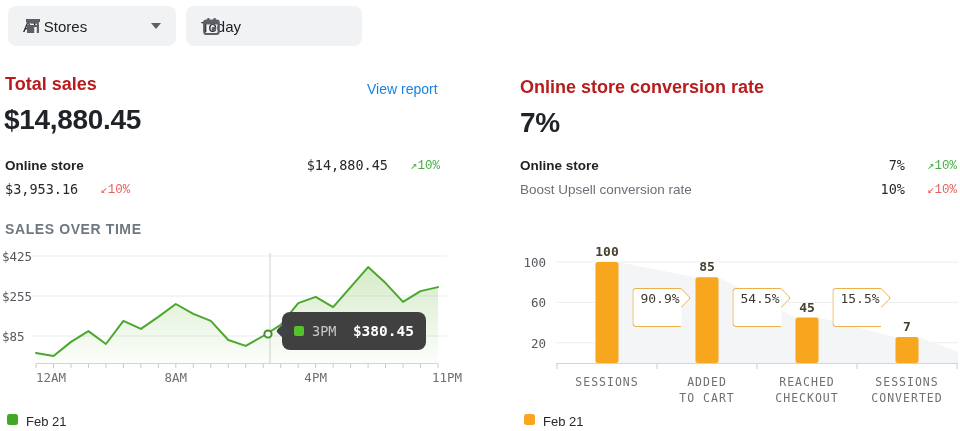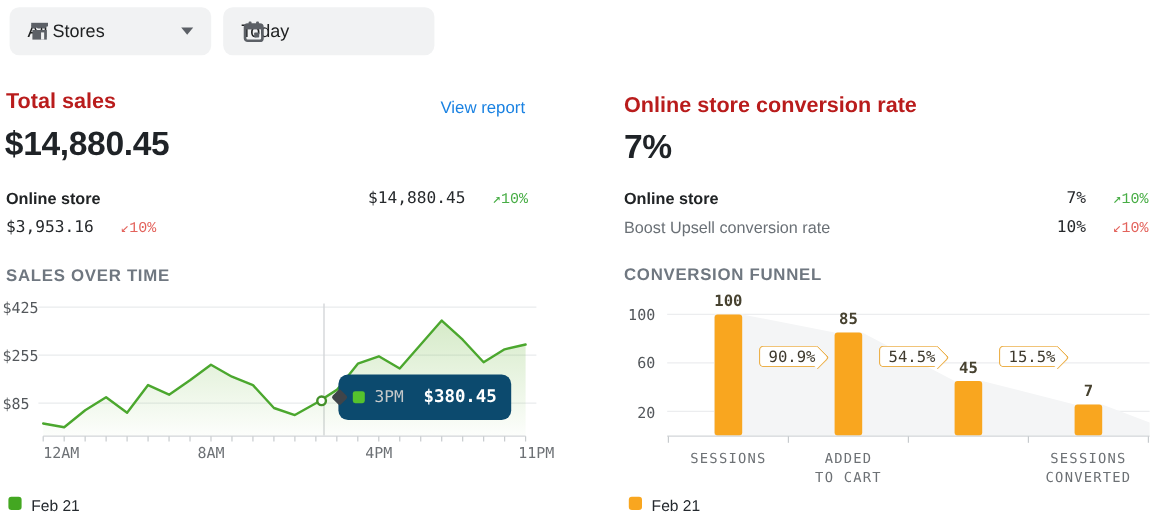--- a/index.html
+++ b/index.html
@@ -35,32 +35,32 @@
   .delta-down { color:#e3635c; }
   .delta .arr { font-size:12px; }
 
   
   .ylab { position:absolute; font-family:"DejaVu Sans Mono",monospace; font-size:12.5px; color:#54585c; }
   .xlab { position:absolute; font-family:"DejaVu Sans Mono",monospace; font-size:12.5px; color:#6d7175; top:370px; white-space:nowrap; }
   .legend { position:absolute; top:414px; display:flex; align-items:flex-start; font-size:13px; color:#24292e; }
   .legend .sw { width:11px; height:11px; border-radius:2.5px; margin-right:8px; }
 
   
-  .tooltip { position:absolute; left:282px; top:312px; width:144px; height:38px; background:#0c4a6e;
+  .tooltip { position:absolute; left:282px; top:312px; width:144px; height:38px; background:#404040;
     border-radius:8px; display:flex; align-items:center; padding:0 12px; z-index:5; }
   .tooltip .tip { position:absolute; left:-4px; top:14px; width:10px; height:10px; background:#3f4449;
     transform:rotate(45deg); border-radius:2px; }
   .tooltip .sw { width:10px; height:10px; background:#55c22d; border-radius:2px; margin-right:8px; }
   .tooltip .time { font-family:"DejaVu Sans Mono",monospace; font-size:13.5px; color:#c6c9ca; }
   .tooltip .val { margin-left:auto; font-family:"DejaVu Sans Mono",monospace; font-weight:bold; font-size:14.5px; color:#fff; }
 
   
   .bar-val { position:absolute; width:60px; text-align:center; font-family:"DejaVu Sans Mono",monospace;
     font-weight:bold; font-size:13px; color:#46412f; }
-  .badge { position:absolute; transform:translateX(-50%); height:18px; background:#fff;
+  .badge { position:absolute; transform:translateX(-50%); height:39px; background:#fff;
     border:1.5px solid #ecb14c; border-right:none; border-radius:4px 0 0 4px; padding:1px 2px 0 7px;
     font-family:"DejaVu Sans Mono",monospace; font-size:13px; color:#3f3a2e; line-height:18px; }
   .badge .tipbox { position:absolute; right:-7px; top:2.2px; width:14px; height:14px; background:#fff;
     border-top:1.5px solid #ecb14c; border-right:1.5px solid #ecb14c; transform:rotate(45deg);
     border-top-right-radius:3px; z-index:-1; }
   .cat-lab { position:absolute; width:100px; transform:translateX(-50%); text-align:center;
     font-family:"DejaVu Sans Mono",monospace; font-size:11.5px; color:#6d7175; letter-spacing:1px; line-height:16px; }
   svg { position:absolute; overflow:visible; }
 </style>
 </head>
@@ -127,21 +127,20 @@
     <span class="lbl strong">Online store</span>
     <span class="val">7%</span>
     <span class="delta delta-up"><span class="arr">↗</span><span>10%</span></span>
   </div>
   <div class="mrow" style="left:520px; top:178px; width:437px;">
     <span class="lbl sub">Boost Upsell conversion rate</span>
     <span class="val">10%</span>
     <span class="delta delta-down"><span class="arr">↙</span><span>10%</span></span>
   </div>
 
-  <div class="section-title" style="left:520px; top:220px;">CONVERSION FUNNEL</div>
 
   <div id="funnel-chart"></div>
 
   <div class="legend" style="left:524px;">
     <span class="sw" style="background:#f9a61f;"></span>
     <span>Feb 21</span>
   </div>
 
 <svg width="460" height="125" viewBox="0 0 460 125" style="left:0; top:250px;">
       <defs>
@@ -216,17 +215,21 @@
     <div class="badge" style="left:657px; top:288px;"><span class="tipbox"></span><span>90.9%</span></div>
     <div class="badge" style="left:757px; top:288px;"><span class="tipbox"></span><span>54.5%</span></div>
     <div class="badge" style="left:857px; top:288px;"><span class="tipbox"></span><span>15.5%</span></div>
     <div class="cat-lab" style="left:607px; top:374px;">
       <div>SESSIONS</div>
     </div>
     <div class="cat-lab" style="left:707px; top:374px;">
       <div>ADDED</div>
       <div>TO CART</div>
     </div>
+    <div class="cat-lab" style="left:807px; top:374px;">
+      <div>REACHED</div>
+      <div>CHECKOUT</div>
+    </div>
     <div class="cat-lab" style="left:907px; top:374px;">
       <div>SESSIONS</div>
       <div>CONVERTED</div>
     </div>
   </div>
 
 </body></html>

